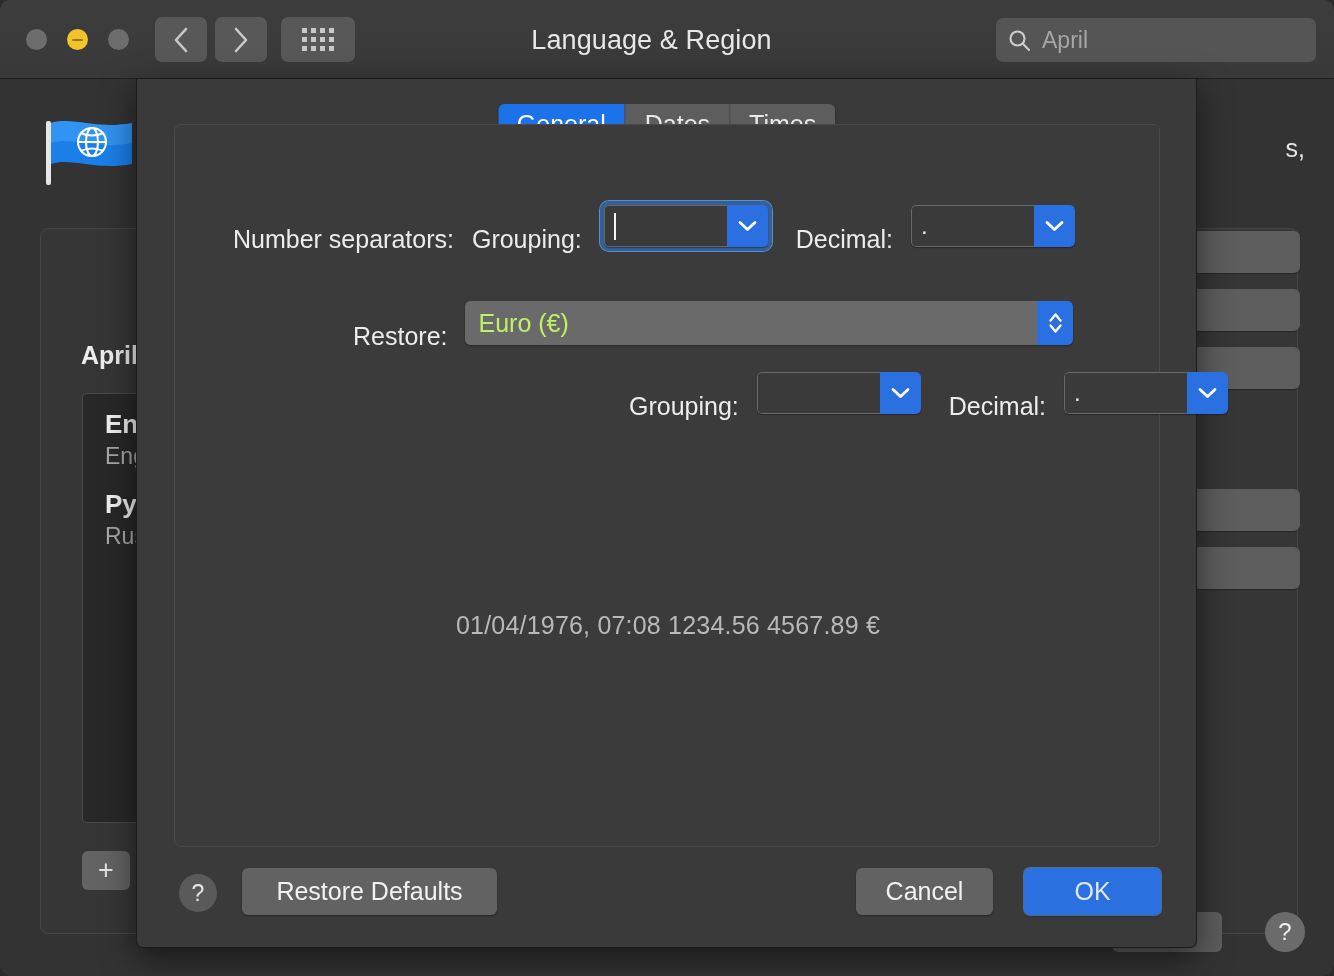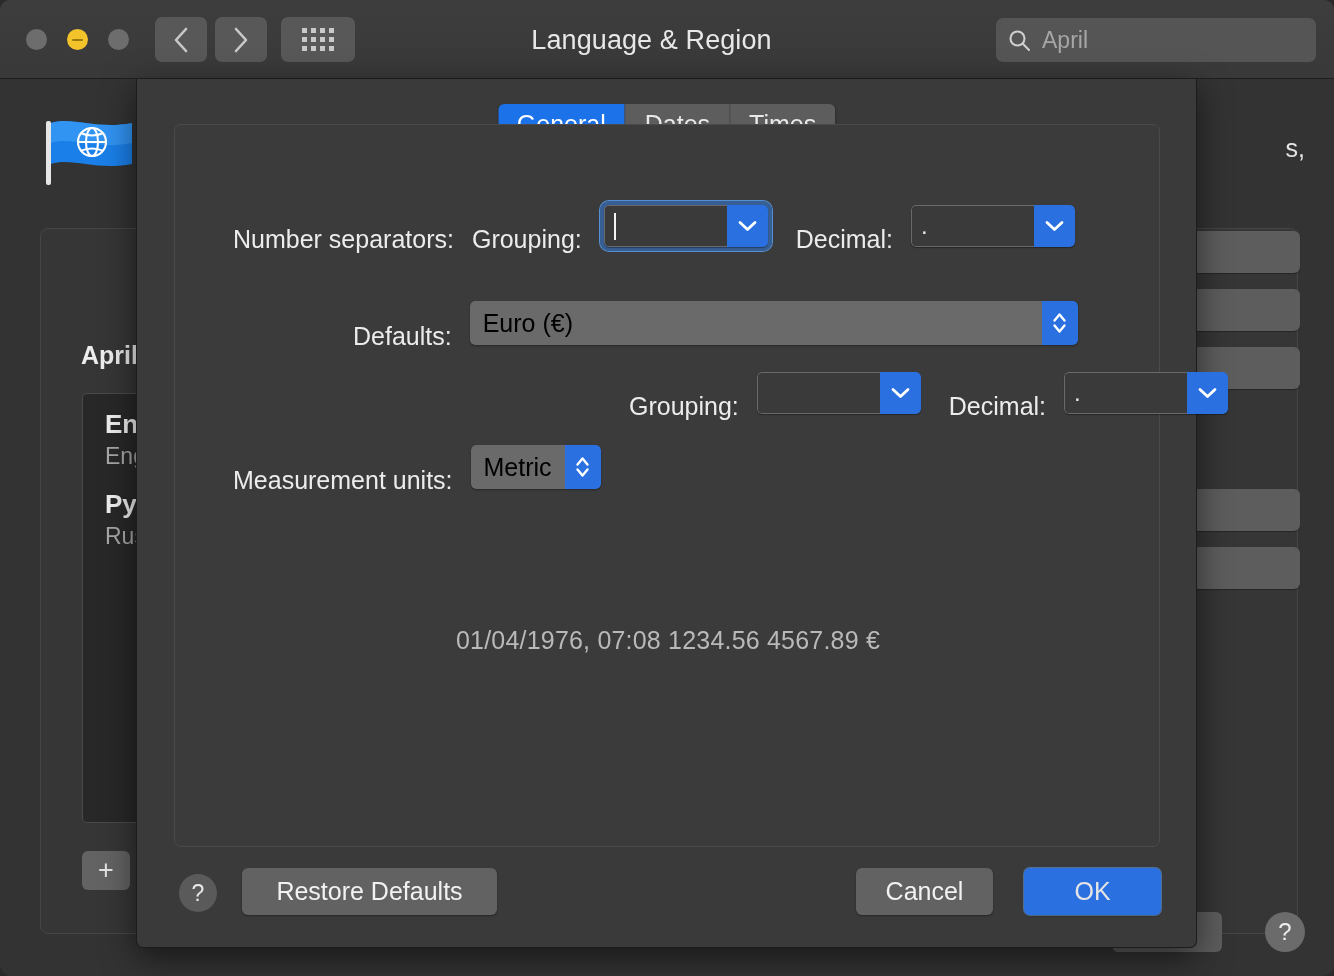--- a/index.html
+++ b/index.html
@@ -202,36 +202,36 @@
     box-shadow: 0 0 0 1px rgba(90,160,240,.85);
   }
 
   
   .popup {
     display: flex; align-items: stretch; height: 44px;
     border-radius: 5px; overflow: hidden;
     box-shadow: 0 1px 2px rgba(0,0,0,.35);
   }
   .popup .ptext {
-    background: #6a6a6a; color: #000000; font-size: 25px;
+    background: #6a6a6a; color: #bef264; font-size: 25px;
     display: flex; align-items: center; padding: 0 13px;
     border-radius: 5px 0 0 5px;
   }
   .popup .pstep {
     width: 36px; background: #2a70e0;
     display: flex; align-items: center; justify-content: center;
     border-radius: 0 5px 5px 0;
   }
 
   .preview {
     position: absolute; left: 0; top: 480px; width: 986px;
     text-align: center; color: #b9b9b9;
   }
   .preview div { font-size: 25px; line-height: 29px; }
-  .preview .l2 { margin-top: 21px; letter-spacing: .2px; }
+  .preview .l2 { margin-top: 6px; letter-spacing: .2px; }
 
   .sheet-footer { position: absolute; left: 0; bottom: 0; width: 1061px; height: 101px; }
   .help-round {
     position: absolute; left: 42px; top: 28px;
     width: 38px; height: 38px; border-radius: 50%;
     background: #5a5a5a; color: #e8e8e8;
     display: flex; align-items: center; justify-content: center;
     font-size: 23px;
   }
   .btn {
@@ -386,21 +386,21 @@
           <span class="field" style="flex:1;">.</span>
           <span class="arrow">
             <svg width="19" height="12" viewBox="0 0 19 12">
               <path d="M2 2.5 L9.5 9.5 L17 2.5" fill="none" stroke="#ffffff" stroke-width="2.8" stroke-linecap="round" stroke-linejoin="round"></path>
             </svg>
           </span>
         </span>
       </div>
 
       <div class="row" style="left:178px; top:170px;">
-        <span class="lbl">Defaults:</span>
+        <span class="lbl">Restore:</span>
         <span class="popup" style="margin-left:18px; width:608px;">
           <span class="ptext" style="flex:1;">Euro (€)</span>
           <span class="pstep">
             <svg width="17" height="26" viewBox="0 0 17 26">
               <path d="M3.5 10.5 L8.5 4.5 L13.5 10.5" fill="none" stroke="#ffffff" stroke-width="2.4" stroke-linecap="round" stroke-linejoin="round"></path>
               <path d="M3.5 15.5 L8.5 21.5 L13.5 15.5" fill="none" stroke="#ffffff" stroke-width="2.4" stroke-linecap="round" stroke-linejoin="round"></path>
             </svg>
           </span>
         </span>
       </div>
@@ -422,32 +422,20 @@
         <span class="combo" style="width:164px; margin-left:18px;">
           <span class="field" style="flex:1;">.</span>
           <span class="arrow">
             <svg width="19" height="12" viewBox="0 0 19 12">
               <path d="M2 2.5 L9.5 9.5 L17 2.5" fill="none" stroke="#ffffff" stroke-width="2.8" stroke-linecap="round" stroke-linejoin="round"></path>
             </svg>
           </span>
         </span>
       </div>
 
-      <div class="row" style="left:58px; top:314px;">
-        <span class="lbl">Measurement units:</span>
-        <span class="popup" style="margin-left:18px;">
-          <span class="ptext">Metric</span>
-          <span class="pstep">
-            <svg width="17" height="26" viewBox="0 0 17 26">
-              <path d="M3.5 10.5 L8.5 4.5 L13.5 10.5" fill="none" stroke="#ffffff" stroke-width="2.4" stroke-linecap="round" stroke-linejoin="round"></path>
-              <path d="M3.5 15.5 L8.5 21.5 L13.5 15.5" fill="none" stroke="#ffffff" stroke-width="2.4" stroke-linecap="round" stroke-linejoin="round"></path>
-            </svg>
-          </span>
-        </span>
-      </div>
 
       <div class="preview">
         <div class="l2">01/04/1976, 07:08     1234.56     4567.89 €</div>
       </div>
     </div>
 
     <div class="sheet-footer">
       <div class="help-round">?</div>
       <div class="btn cancel">Cancel</div>
       <div class="btn restore">Restore Defaults</div>

